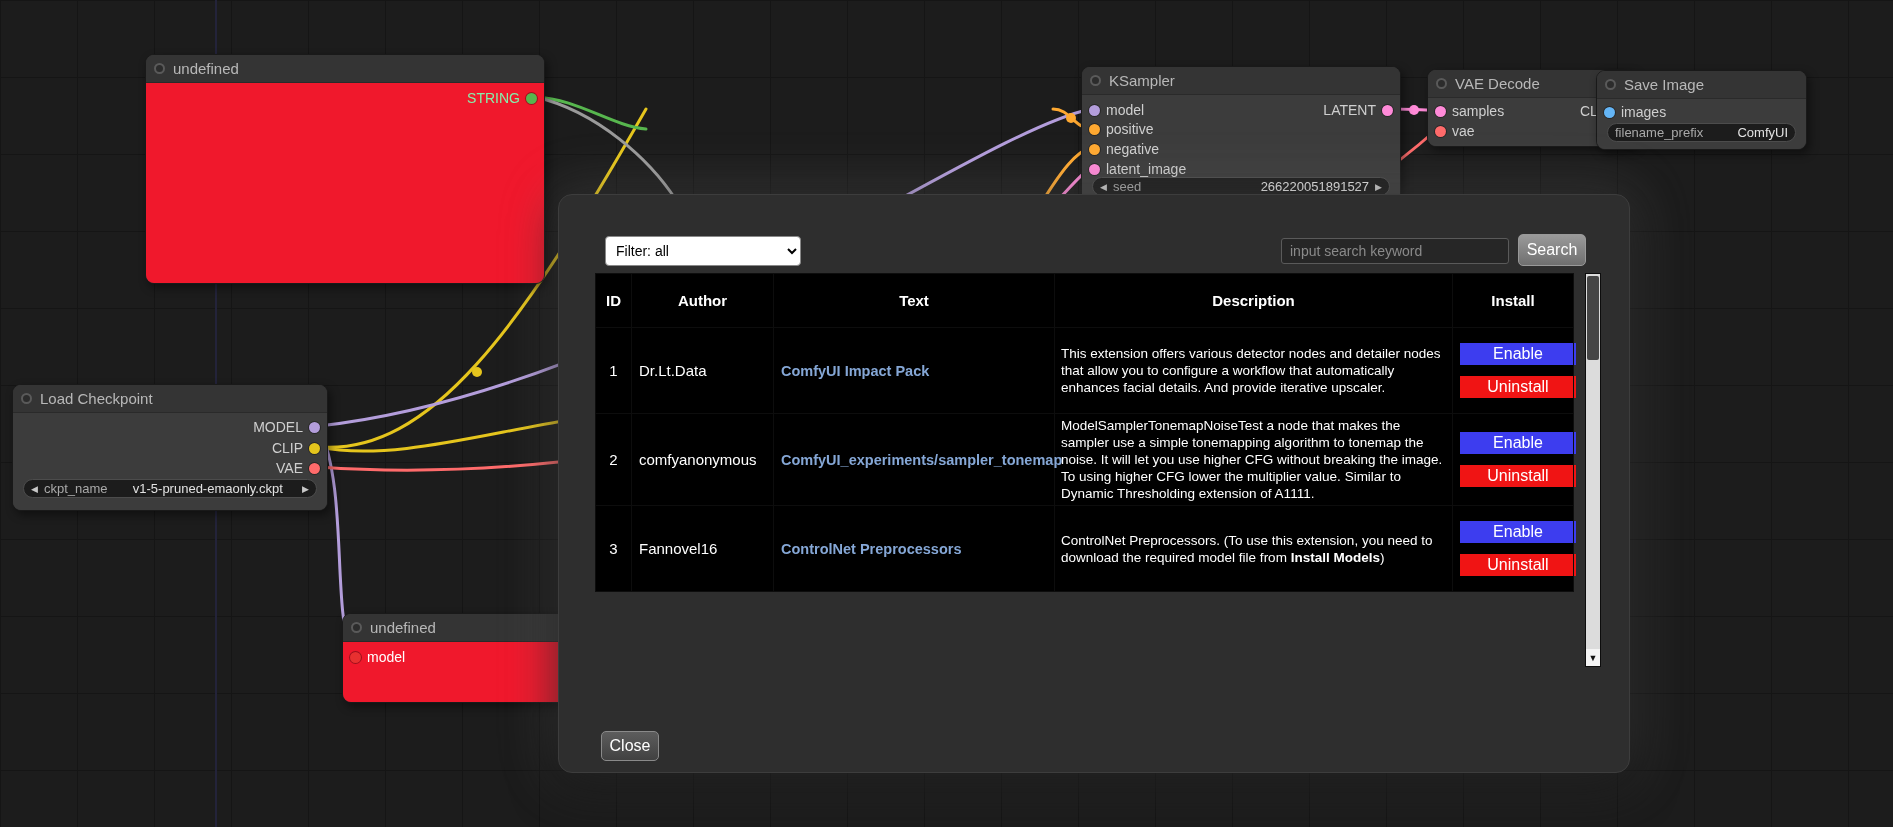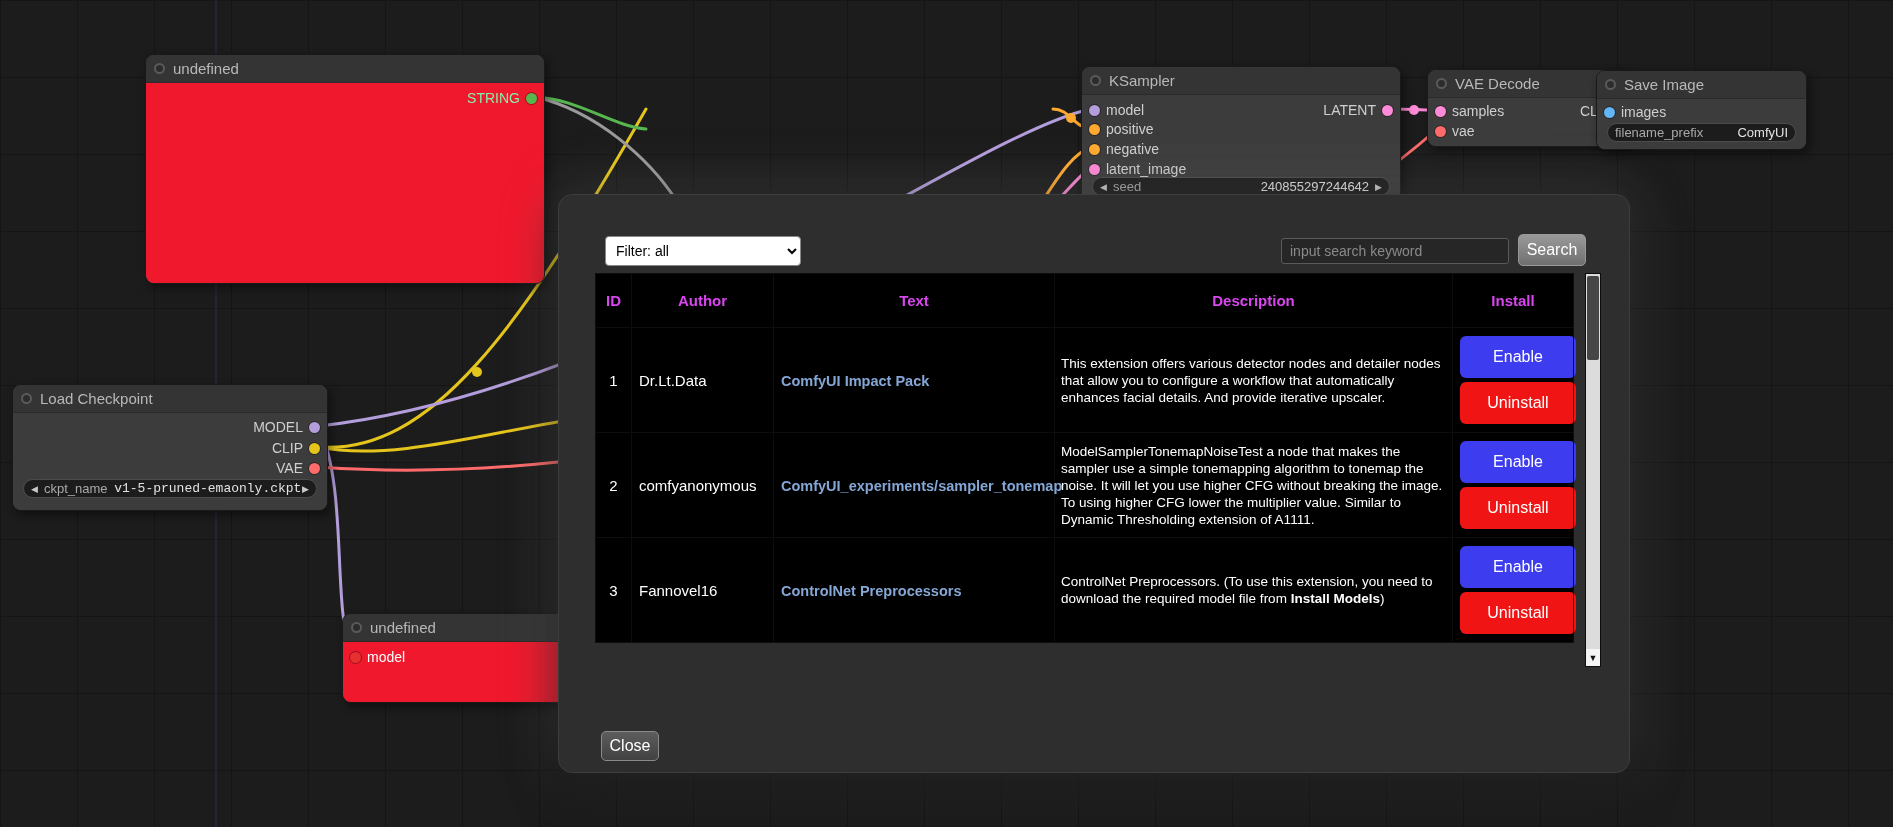--- a/index.html
+++ b/index.html
@@ -62,21 +62,21 @@
   .slbl.blk { color:#86efac; }
   .widget {
     position:absolute; left:10px; right:10px; height:19px;
     background:#1c1c1c; border:1px solid #4c4c4c; border-radius:10px;
     display:flex; align-items:center; padding:0 7px;
     font-size:13px; color:#a9a9a9; z-index:3; overflow:hidden; white-space:nowrap;
   }
   .warrow { font-size:9px; color:#c8c8c8; }
   .wname { margin:0 6px; }
   .wval  { color:#e2e2e2; }
-  .wval.vcenter { margin:0 auto;font-family:Liberation Mono, monospace; }
+  .wval.vcenter { margin:0 auto; }
   .wval.vright  { margin-left:auto; margin-right:6px; }
   .widget.nowarrows { justify-content:space-between;text-align:center; }
 
   
   .dialog {
     position:absolute; left:558px; top:194px; width:1072px; height:579px;
     background:#2e2e2e; border:1px solid #3d3d3d; border-radius:14px;
     z-index:10;
     box-shadow: 0 0 55px 8px rgba(190,190,190,.17), 0 14px 45px rgba(0,0,0,.65);
   }
@@ -93,31 +93,31 @@
   input.search::placeholder { color:#8a8a8a; }
   button.searchbtn {
     position:absolute; left:959px; top:39px; width:68px; height:32px;
     background:linear-gradient(#9a9a9a,#6f6f6f); color:#fff;
     border:1px solid #999; border-radius:5px; font-size:16px; cursor:pointer;
   }
   .tablewrap { position:absolute; left:36px; top:78px; width:990px; height:394px; }
   table.exttable { border-collapse:collapse; table-layout:fixed; width:978px; color:#fff; }
   .exttable th, .exttable td { border:1px solid #0d0d0d; }
   .exttable th {
-    background:#000; color:#d946ef; font-size:15px; font-weight:bold;
+    background:#000; color:#ffffff; font-size:15px; font-weight:bold;
     height:23px; text-align:center; padding:18px 4px;
   }
   .exttable td { padding:4px 7px; font-size:15px; vertical-align:middle; background:#000000; }
   td.cid { text-align:center; }
   td.cname a { color:#85a7d6; font-weight:bold; font-size:14.5px; text-decoration:none; cursor:pointer; }
   td.cdesc { font-size:13.5px; line-height:17px; padding:3px 6px; }
   td.cinstall { text-align:center; }
   .btn-enable, .btn-uninstall {
-    display:block; width:116px; height:42px; margin:4px auto;
-    border:none; border-radius:6px; color:#fff; font-size:16px; cursor:pointer;
+    display:block; width:116px; height:22px; margin:11px auto;
+    border:none; border-radius:0; color:#fff; font-size:16px; cursor:pointer;
   }
   .btn-enable   { background:#3d3def; }
   .btn-uninstall{ background:#f01414; }
 
   .sbar {
     position:absolute; left:1026px; top:78px; width:16px; height:394px;
     background:#dcdcdc; border:1px solid #0d0d0d;
   }
   .sthumb { position:absolute; left:1px; right:1px; top:2px; height:84px; background:#464646; border-radius:2px; }
   .sdown {
@@ -192,21 +192,21 @@
       <span class="sdot" style="background:#ff8ad8"></span>
       <span class="slbl">latent_image</span>
     </div>
     <div class="slot out" style="top:34px">
       <span class="slbl">LATENT</span>
       <span class="sdot" style="background:#ff8ad8"></span>
     </div>
     <div class="widget" style="top:110px">
       <span class="warrow">◀</span>
       <span class="wname">seed</span>
-      <span class="wval vright">240855297244642</span>
+      <span class="wval vright">266220051891527</span>
       <span class="warrow">▶</span>
     </div>
   </div>
 
   <div class="node" style="left:1427px; top:69px; width:209px; height:78px">
     <div class="ntitle">
       <span class="tdot"></span>
       <span>VAE Decode</span>
     </div>
     <div class="nbody"></div>

